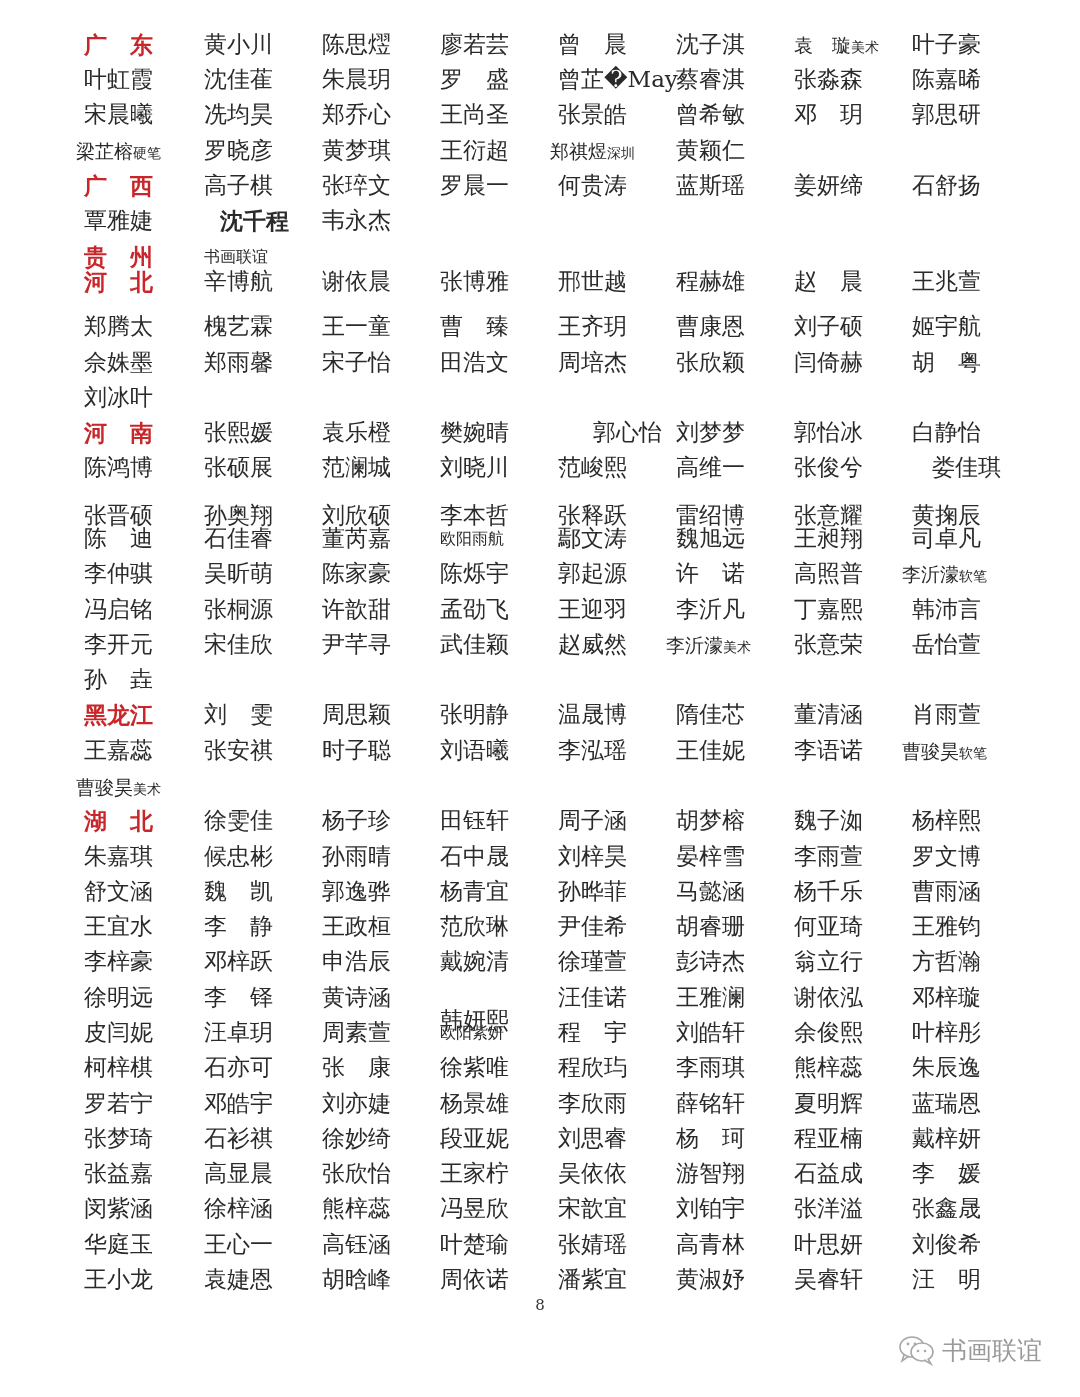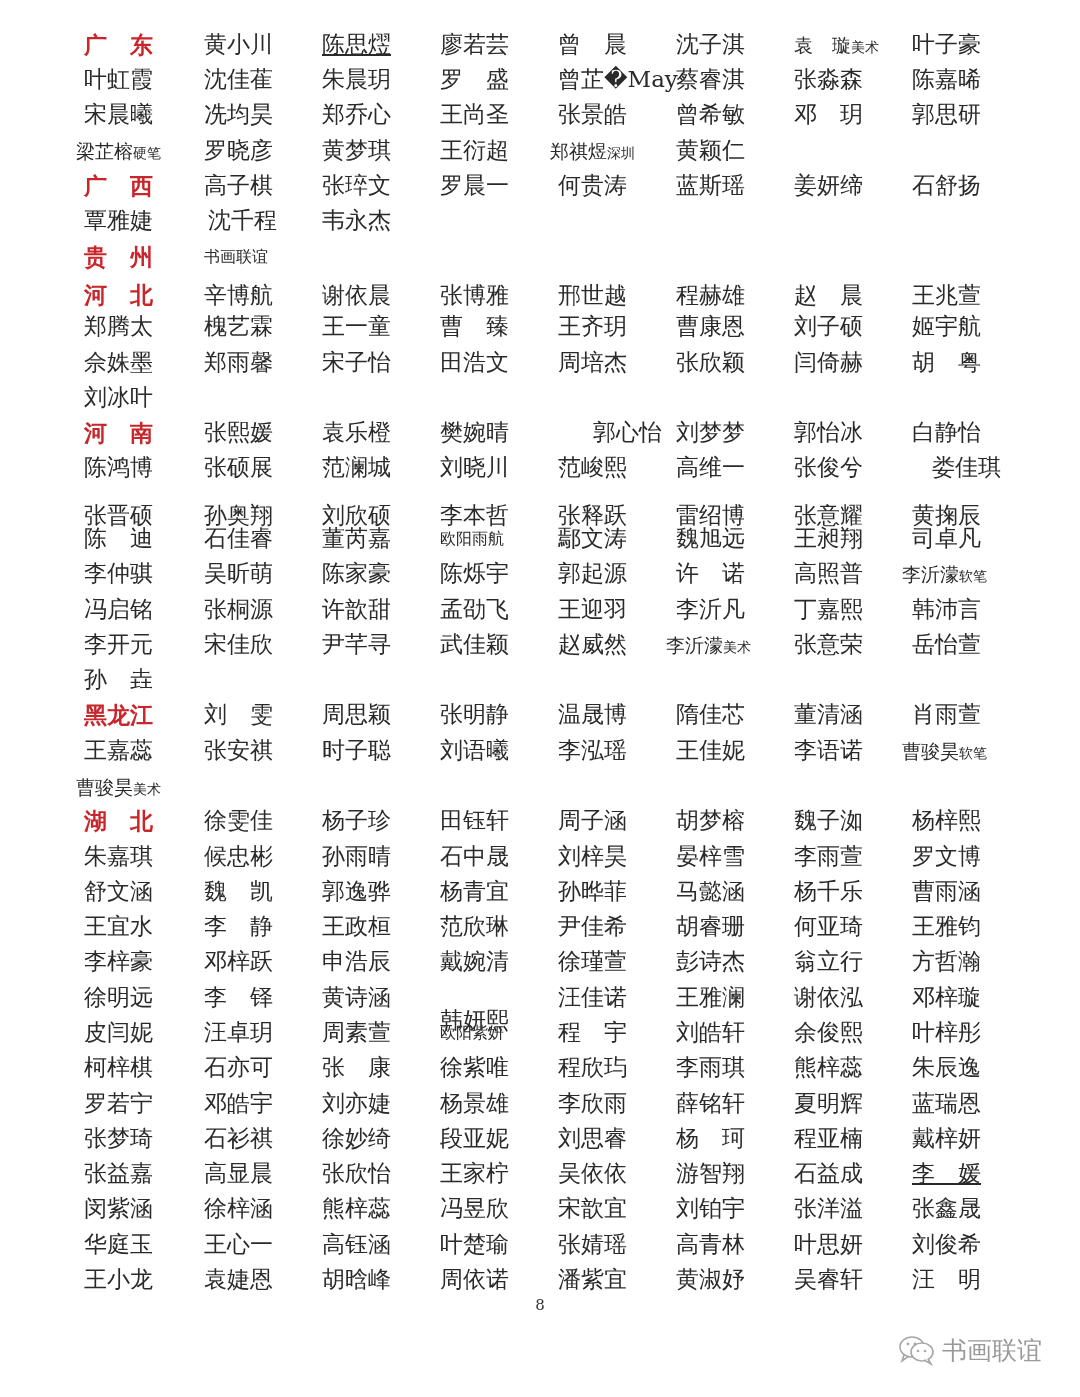--- a/index.html
+++ b/index.html
@@ -31,21 +31,21 @@
   }
   #watermark svg { display: block; }
 </style>
 </head>
 <body>
 
 <div id="sheet">
     <div class="row" style="top: 27px;">
       <div class="cell province" style="left: 84px;"><span>广　东</span></div>
       <div class="cell" style="left: 204px;"><span>黄小川</span></div>
-      <div class="cell" style="left: 322px; text-decoration: underline;"><span>陈思熤</span></div>
+      <div class="cell" style="left: 322px;"><span>陈思熤</span></div>
       <div class="cell" style="left: 440px;"><span>廖若芸</span></div>
       <div class="cell" style="left: 558px;"><span>曾　晨</span></div>
       <div class="cell" style="left: 676px;"><span>沈子淇</span></div>
       <div class="cell" style="left: 794px;"><span style="font-size: 19px;">袁　璇</span><span class="suffix">美术</span></div>
       <div class="cell" style="left: 912px;"><span>叶子豪</span></div>
     </div>
     <div class="row" style="top: 62px;">
       <div class="cell" style="left: 84px;"><span>叶虹霞</span></div>
       <div class="cell" style="left: 204px;"><span>沈佳萑</span></div>
       <div class="cell" style="left: 322px;"><span>朱晨玥</span></div>
@@ -78,28 +78,28 @@
       <div class="cell" style="left: 204px;"><span>高子棋</span></div>
       <div class="cell" style="left: 322px;"><span>张琗文</span></div>
       <div class="cell" style="left: 440px;"><span>罗晨一</span></div>
       <div class="cell" style="left: 558px;"><span>何贵涛</span></div>
       <div class="cell" style="left: 676px;"><span>蓝斯瑶</span></div>
       <div class="cell" style="left: 794px;"><span>姜妍缔</span></div>
       <div class="cell" style="left: 912px;"><span>石舒扬</span></div>
     </div>
     <div class="row" style="top: 203px;">
       <div class="cell" style="left: 84px;"><span>覃雅婕</span></div>
-      <div class="cell" style="left: 208px;"><span>沈千程</span></div>
+      <div class="cell" style="left: 220px; font-weight: bold;"><span>沈千程</span></div>
       <div class="cell" style="left: 322px;"><span>韦永杰</span></div>
     </div>
     <div class="row" style="top: 239px;">
       <div class="cell province" style="left: 84px;"><span>贵　州</span></div>
       <div class="cell small" style="left: 204px;"><span>书画联谊</span></div>
     </div>
-    <div class="row" style="top: 280px; font-family: Liberation Mono, monospace;">
+    <div class="row" style="top: 264px;">
       <div class="cell province" style="left: 84px;"><span>河　北</span></div>
       <div class="cell" style="left: 204px;"><span>辛博航</span></div>
       <div class="cell" style="left: 322px;"><span>谢依晨</span></div>
       <div class="cell" style="left: 440px;"><span>张博雅</span></div>
       <div class="cell" style="left: 558px;"><span>邢世越</span></div>
       <div class="cell" style="left: 676px;"><span>程赫雄</span></div>
       <div class="cell" style="left: 794px;"><span>赵　晨</span></div>
       <div class="cell" style="left: 912px;"><span>王兆萱</span></div>
     </div>
     <div class="row" style="top: 309px;">
@@ -322,21 +322,21 @@
       <div class="cell" style="left: 912px;"><span>戴梓妍</span></div>
     </div>
     <div class="row" style="top: 1156px;">
       <div class="cell" style="left: 84px;"><span>张益嘉</span></div>
       <div class="cell" style="left: 204px;"><span>高显晨</span></div>
       <div class="cell" style="left: 322px;"><span>张欣怡</span></div>
       <div class="cell" style="left: 440px;"><span>王家柠</span></div>
       <div class="cell" style="left: 558px;"><span>吴依依</span></div>
       <div class="cell" style="left: 676px;"><span>游智翔</span></div>
       <div class="cell" style="left: 794px;"><span>石益成</span></div>
-      <div class="cell" style="left: 912px; text-decoration: underline;"><span>李　媛</span></div>
+      <div class="cell" style="left: 912px;"><span>李　媛</span></div>
     </div>
     <div class="row" style="top: 1191px;">
       <div class="cell" style="left: 84px;"><span>闵紫涵</span></div>
       <div class="cell" style="left: 204px;"><span>徐梓涵</span></div>
       <div class="cell" style="left: 322px;"><span>熊梓蕊</span></div>
       <div class="cell" style="left: 440px;"><span>冯昱欣</span></div>
       <div class="cell" style="left: 558px;"><span>宋歆宜</span></div>
       <div class="cell" style="left: 676px;"><span>刘铂宇</span></div>
       <div class="cell" style="left: 794px;"><span>张洋溢</span></div>
       <div class="cell" style="left: 912px;"><span>张鑫晟</span></div>

